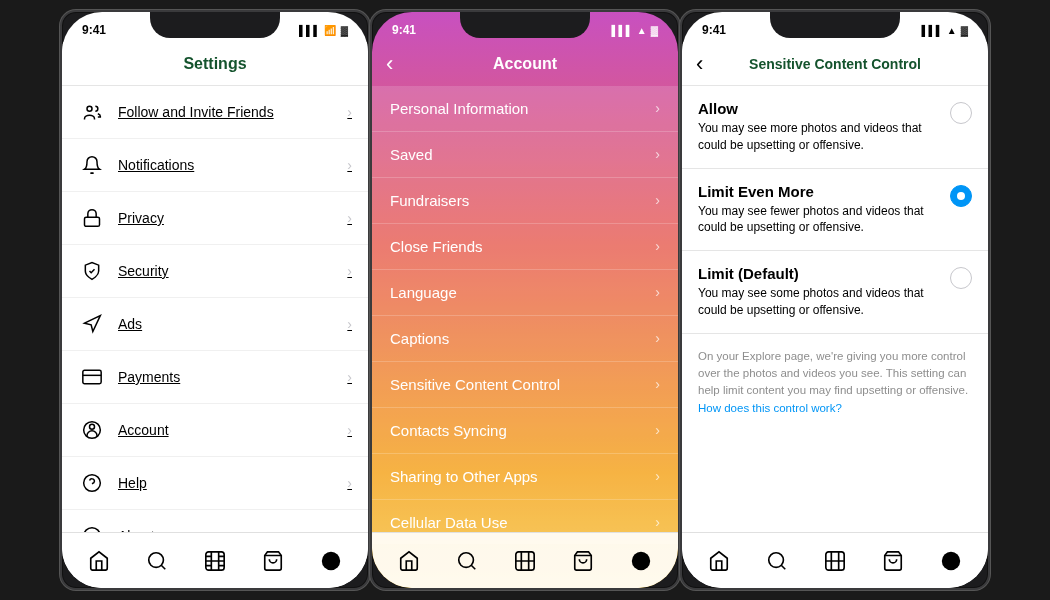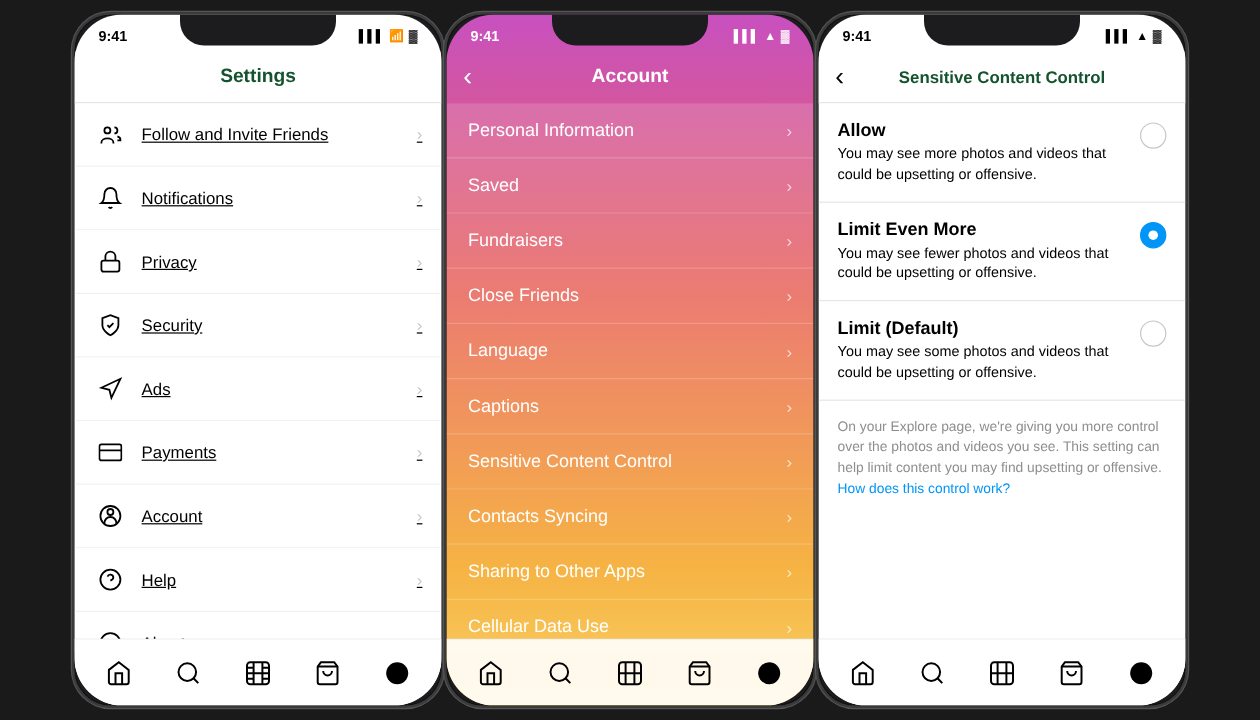--- a/index.html
+++ b/index.html
@@ -19,21 +19,21 @@
       width: 310px;
       height: 580px;
       position: relative;
       flex-shrink: 0;
     }
 
     .phone-shell {
       width: 310px;
       height: 580px;
       background: #1c1c1e;
-      border-radius: 32px;
+      border-radius: 16px;
       border: 2px solid #3a3a3c;
       position: relative;
       overflow: hidden;
       box-shadow: 0 0 0 1px #555, inset 0 0 0 1px #111;
     }
 
     
     .notch {
       position: absolute;
       top: 0;
@@ -146,21 +146,20 @@
     }
 
     .menu-item-chevron {
       color: #c7c7cc;
       font-size: 14px;
     }
 
     
     .account-item {
       display: flex;
-      align-items: center;
       padding: 14px 18px;
       border-bottom: 0.5px solid rgba(255,255,255,0.2);
       background: rgba(255,255,255,0.15);
       cursor: pointer;
     }
 
     .account-item-label {
       flex: 1;
       font-size: 15px;
       color: #fff;

